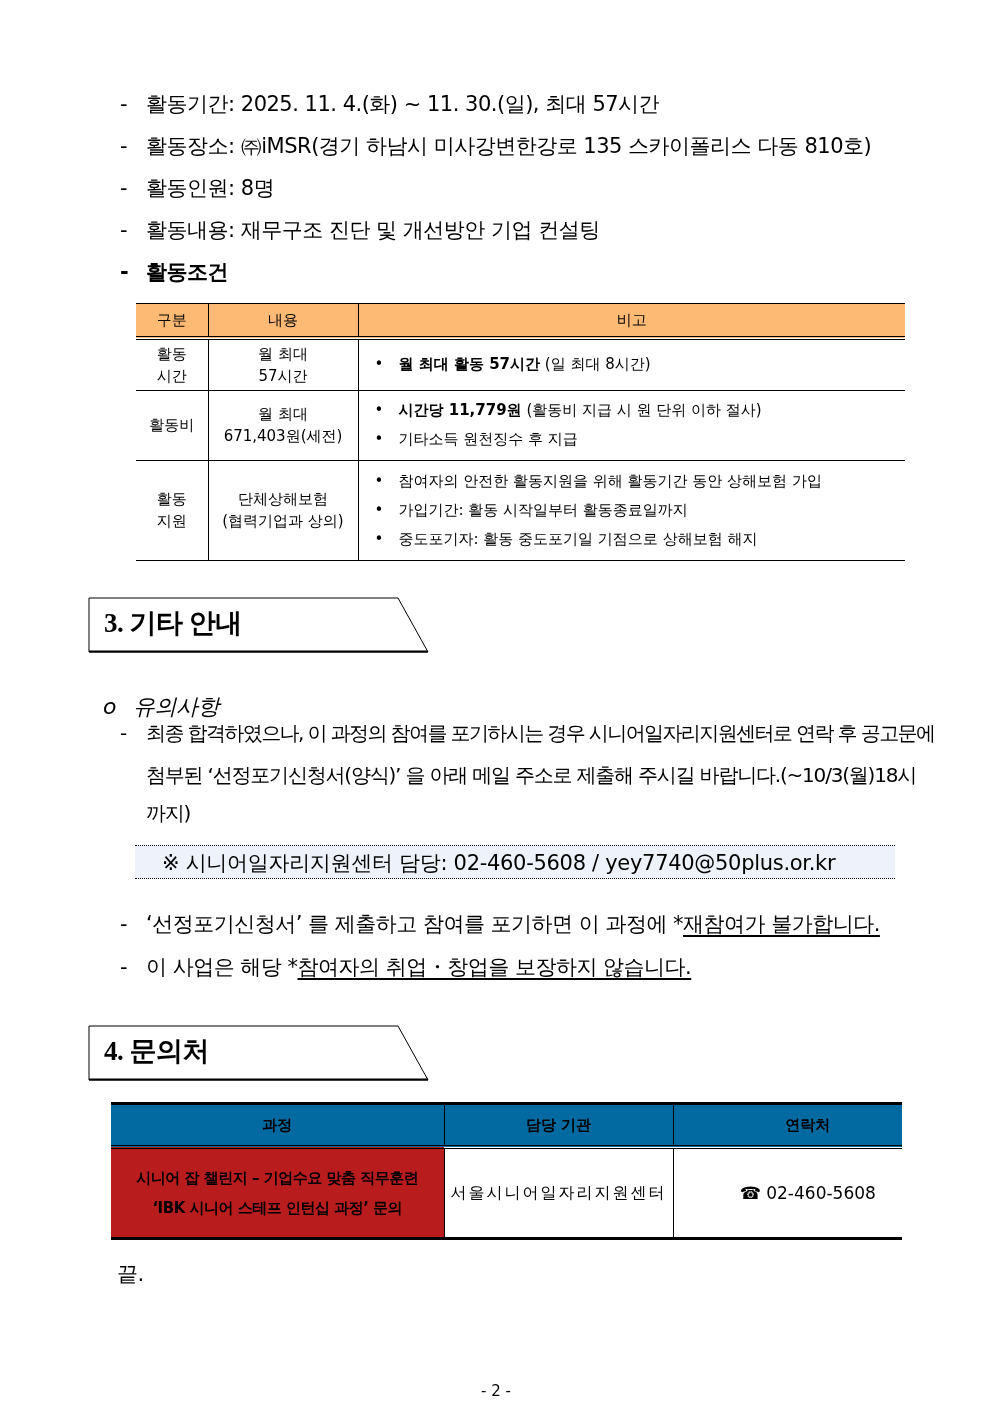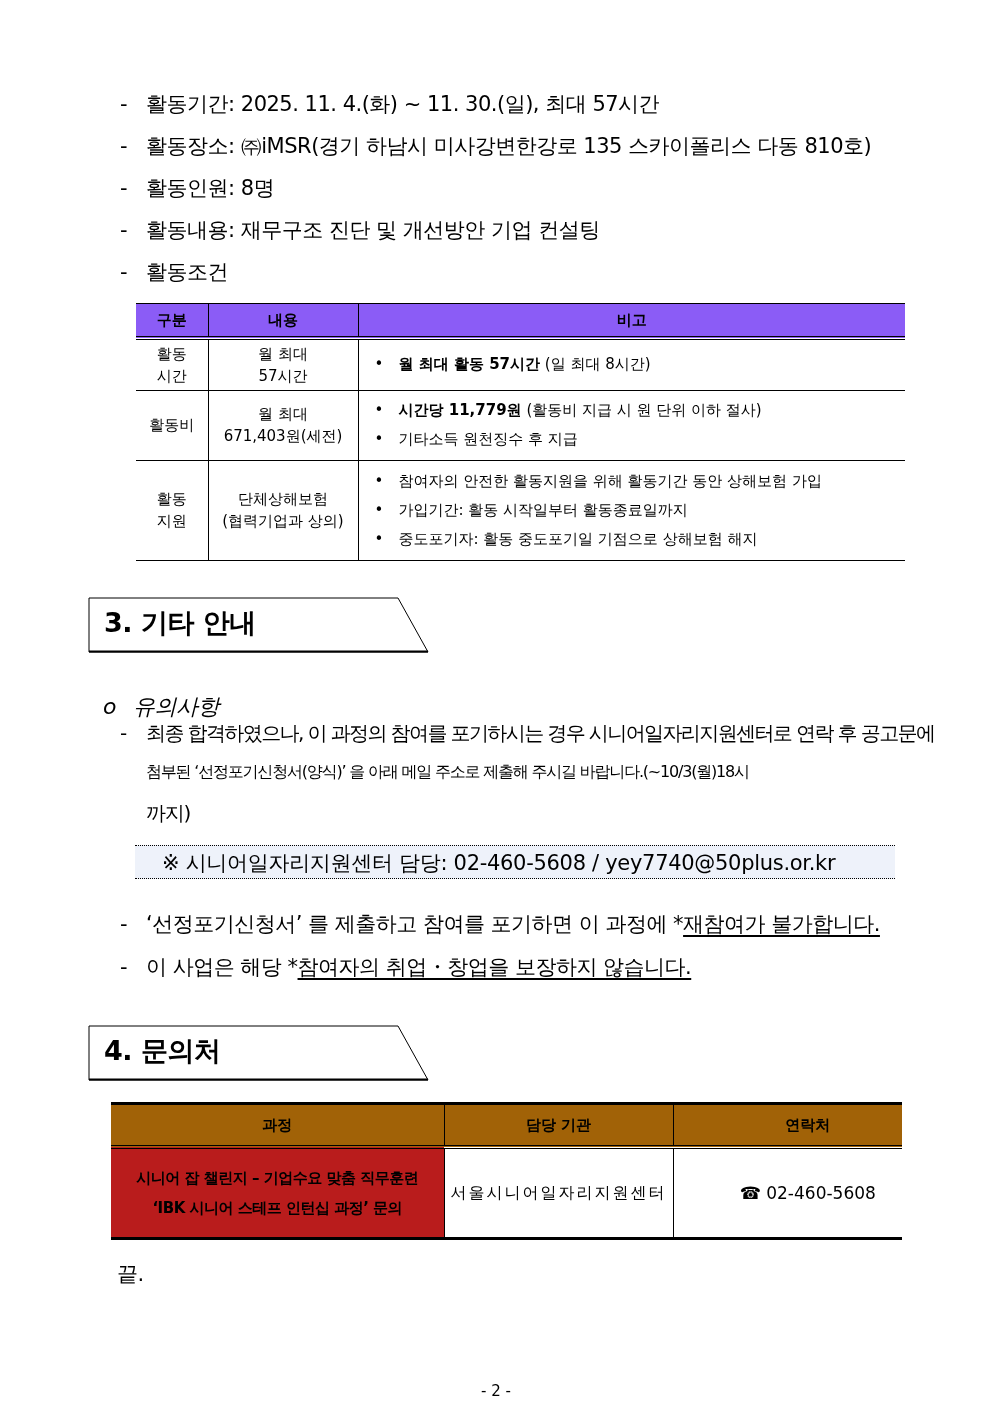--- a/index.html
+++ b/index.html
@@ -1,52 +1,52 @@
 <!DOCTYPE html>
 <html><head>
 <meta charset="utf-8">
 <style>
   html, body { margin:0; padding:0; background:#ffffff; }
   body { width:992px; height:1403px; position:relative; font-family:"DejaVu Sans", "Liberation Sans", sans-serif; color:#000; overflow:hidden; }
   .line { position:absolute; left:120px; font-size:21px; letter-spacing:-0.5px; white-space:nowrap; }
   .line .dash { display:inline-block; width:26px; }
   table { border-collapse:collapse; position:absolute; }
   .t1 { left:136px; top:303px; width:769px; font-size:15px; }
-  .t1 th { background:#8b5cf6; font-weight:bold; height:32px; border-bottom:4px double #000; border-top:1px solid #000; }
+  .t1 th { background:#fdba74; font-weight:normal; height:32px; border-bottom:4px double #000; border-top:1px solid #000; }
   .t1 td, .t1 th { border-left:1px solid #000; border-right:1px solid #000; text-align:center; padding:0; }
   .t1 tr th:first-child, .t1 tr td:first-child { border-left:none; }
   .t1 tr th:last-child, .t1 tr td:last-child { border-right:none; }
   .t1 td { border-bottom:1px solid #000; line-height:22px; }
   .t1 td.notes { text-align:left; padding-left:16px; }
   .t1 .bullet { display:block; line-height:29px; }
   .t1 .bullet .dot { display:inline-block; width:24px; }
   .t1 b { font-weight:bold; }
-  .section-head { position:absolute; left:88px; width:340px; height:54px; }
+  .section-head { position:absolute; left:88px; width:340px; height:54px;font-family:Liberation Serif, serif; }
   .section-head svg { position:absolute; left:0; top:0; }
   .section-head span { position:absolute; left:16px; top:8px; font-size:27px; font-weight:bold; letter-spacing:-0.5px; }
   .callout { position:absolute; left:135px; top:845px; width:760px; height:34px; background:#eef2fa; border-top:1px dotted #000; border-bottom:1px dotted #000; font-size:21px; line-height:34px; padding-left:27px; box-sizing:border-box; white-space:nowrap; letter-spacing:-0.3px; }
   .u { text-decoration:underline; text-underline-offset:4px; }
   .t2 { left:111px; top:1102px; width:791px; font-size:15px; }
-  .t2 th { background:#a16207; font-weight:bold; height:40px; border-top:3px solid #000; border-bottom:4px double #000; }
+  .t2 th { background:#0369a1; font-weight:bold; height:40px; border-top:3px solid #000; border-bottom:4px double #000; }
   .t2 td, .t2 th { border-left:1px solid #000; border-right:1px solid #000; text-align:center; padding:0; }
   .t2 tr th:first-child, .t2 tr td:first-child { border-left:none; }
   .t2 tr th:last-child, .t2 tr td:last-child { border-right:none;padding-left:40px; }
   .t2 td { height:88px; border-bottom:3px solid #000; line-height:30px; }
   .t2 td.course { background:#b91c1c; font-weight:bold; letter-spacing:-0.5px; }
   .t2 td.org { letter-spacing:2px; font-size:16px; }
   .t2 td.phone { font-size:17px; }
 </style>
 </head>
 <body>
 
 <div class="line" style="top:90px;"><span class="dash">-</span><span>활동기간</span>: <span>2025. 11. 4.(화) ~ 11. 30.(일), 최대 57시간</span></div>
 <div class="line" style="top:132px;"><span class="dash">-</span><span>활동장소</span>: <span>㈜iMSR(경기 하남시 미사강변한강로 135 스카이폴리스 다동 810호)</span></div>
 <div class="line" style="top:174px;"><span class="dash">-</span><span>활동인원</span>: <span>8명</span></div>
 <div class="line" style="top:216px;"><span class="dash">-</span><span>활동내용</span>: <span>재무구조 진단 및 개선방안 기업 컨설팅</span></div>
-<div class="line" style="top:258px;"><span class="dash">-</span><span>활동조건</span></div>
+<div class="line" style="top:258px;font-weight:bold;"><span class="dash">-</span><span>활동조건</span></div>
 
 <table class="t1">
   <colgroup>
       <col style="width:72px">
       <col style="width:150px">
       <col>
     </colgroup>
   <tbody>
       <tr>
     <th>구분</th>
@@ -91,21 +91,21 @@
     <line x1="1" y1="54.5" x2="340" y2="54.5" stroke="#000" stroke-width="2"></line>
   </svg>
   <span>3. 기타 안내</span>
 </div>
 
 <div class="line" style="top:692px; left:103px; font-size:22px;font-style:italic;">
   <span style="display:inline-block; width:30px;">o</span><span>유의사항</span>
 </div>
 
 <div class="line" style="top:720px; font-size:20px; letter-spacing:-1.6px;"><span class="dash">-</span><span>최종 합격하였으나, 이 과정의 참여를 포기하시는 경우 시니어일자리지원센터로 연락 후 공고문에</span></div>
-<div class="line" style="top:762px; left:146px; font-size:16px; letter-spacing:-1.2px;">첨부된 ‘선정포기신청서(양식)’ 을 아래 메일 주소로 제출해 주시길 바랍니다.(~10/3(월)18시</div>
+<div class="line" style="top:762px; left:146px; font-size:20px; letter-spacing:-1.2px;">첨부된 ‘선정포기신청서(양식)’ 을 아래 메일 주소로 제출해 주시길 바랍니다.(~10/3(월)18시</div>
 <div class="line" style="top:800px; left:146px; font-size:20px; letter-spacing:-1.2px;">까지)</div>
 
 <div class="callout">※ 시니어일자리지원센터 담당: 02-460-5608 / yey7740@50plus.or.kr</div>
 
 <div class="line" style="top:910px;"><span class="dash">-</span><span>‘선정포기신청서’ 를 제출하고 참여를 포기하면 이 과정에 *</span><span class="u">재참여가 불가합니다.</span></div>
 <div class="line" style="top:953px;"><span class="dash">-</span><span>이 사업은 해당 *</span><span class="u">참여자의 취업・창업을 보장하지 않습니다.</span></div>
 
 <div class="section-head" style="top:1025px;">
   <svg width="342" height="56">
     <polyline points="1,1 310,1 340,55 1,55 1,1" fill="none" stroke="#000" stroke-width="1"></polyline>

